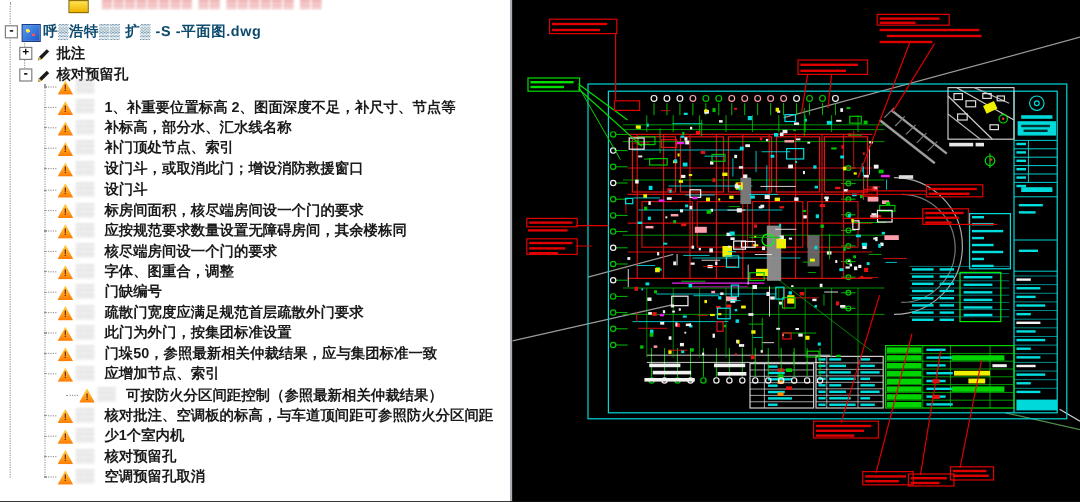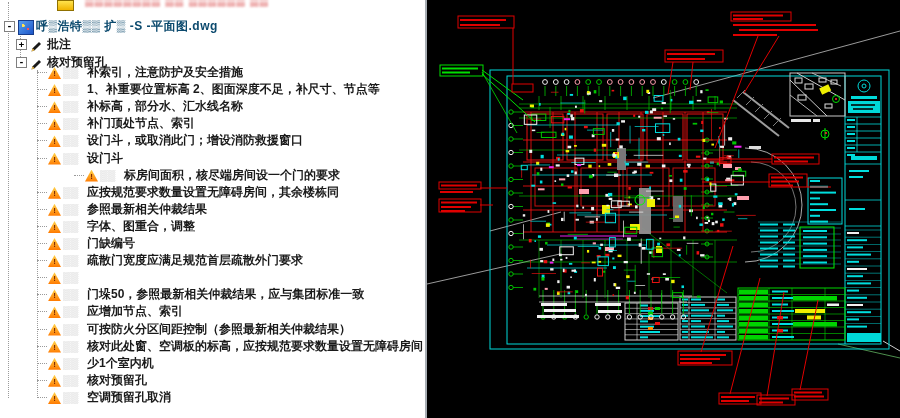--- a/index.html
+++ b/index.html
@@ -63,21 +63,20 @@
           <span class="pencil" style="left: 30px;"><svg width="13" height="13" viewBox="0 0 13 13">
               <path d="M1.5 11.5 L2.6 8.3 L9 2 L11 4 L4.7 10.3 Z" fill="#1a1a1a"></path>
               <path d="M1.5 11.5 L2.6 8.3 L4.7 10.3 Z" fill="#e8b84a"></path>
             </svg></span>
           <span class="lab" style="left: 47px;">核对预留孔</span>
         </div>
         <div class="trow" style="top: 64px;">
           <span class="hdash" style="left: 37px;"></span>
           <span class="warn" style="left: 48px;"></span>
           <span class="lab pre" style="left: 63px;">▒▒</span>
-          <span class="lab" style="left: 87px;">补索引，注意防护及安全措施</span>
         </div>
         <div class="trow" style="top: 81.1px;">
           <span class="hdash" style="left: 37px;"></span>
           <span class="warn" style="left: 48px;"></span>
           <span class="lab pre" style="left: 63px;">▒▒</span>
           <span class="lab" style="left: 87px;">1、补重要位置标高 2、图面深度不足，补尺寸、节点等</span>
         </div>
         <div class="trow" style="top: 98.2px;">
           <span class="hdash" style="left: 37px;"></span>
           <span class="warn" style="left: 48px;"></span>
@@ -95,37 +94,37 @@
           <span class="warn" style="left: 48px;"></span>
           <span class="lab pre" style="left: 63px;">▒▒</span>
           <span class="lab" style="left: 87px;">设门斗，或取消此门；增设消防救援窗口</span>
         </div>
         <div class="trow" style="top: 149.5px; text-align: right;">
           <span class="hdash" style="left: 37px;"></span>
           <span class="warn" style="left: 48px;"></span>
           <span class="lab pre" style="left: 63px;">▒▒</span>
           <span class="lab" style="left: 87px;">设门斗</span>
         </div>
-        <div class="trow" style="top: 166.6px; margin-left: 37px;">
+        <div class="trow" style="top: 166.6px;">
           <span class="hdash" style="left: 37px;"></span>
           <span class="warn" style="left: 48px;"></span>
           <span class="lab pre" style="left: 63px;">▒▒</span>
           <span class="lab" style="left: 87px;">标房间面积，核尽端房间设一个门的要求</span>
         </div>
         <div class="trow" style="top: 183.7px;">
           <span class="hdash" style="left: 37px;"></span>
           <span class="warn" style="left: 48px;"></span>
           <span class="lab pre" style="left: 63px;">▒▒</span>
           <span class="lab" style="left: 87px;">应按规范要求数量设置无障碍房间，其余楼栋同</span>
         </div>
         <div class="trow" style="top: 200.8px;">
           <span class="hdash" style="left: 37px;"></span>
           <span class="warn" style="left: 48px;"></span>
           <span class="lab pre" style="left: 63px;">▒▒</span>
-          <span class="lab" style="left: 87px;">参照最新相关仲裁结果</span>
+          <span class="lab" style="left: 87px;">核尽端房间设一个门的要求</span>
         </div>
         <div class="trow" style="top: 217.9px;">
           <span class="hdash" style="left: 37px;"></span>
           <span class="warn" style="left: 48px;"></span>
           <span class="lab pre" style="left: 63px;">▒▒</span>
           <span class="lab" style="left: 87px;">字体、图重合，调整</span>
         </div>
         <div class="trow" style="top: 235px;">
           <span class="hdash" style="left: 37px;"></span>
           <span class="warn" style="left: 48px;"></span>
@@ -135,44 +134,45 @@
         <div class="trow" style="top: 252.1px;">
           <span class="hdash" style="left: 37px;"></span>
           <span class="warn" style="left: 48px;"></span>
           <span class="lab pre" style="left: 63px;">▒▒</span>
           <span class="lab" style="left: 87px;">疏散门宽度应满足规范首层疏散外门要求</span>
         </div>
         <div class="trow" style="top: 269.2px;">
           <span class="hdash" style="left: 37px;"></span>
           <span class="warn" style="left: 48px;"></span>
           <span class="lab pre" style="left: 63px;">▒▒</span>
+          <span class="lab" style="left: 87px;">此门为外门，按集团标准设置</span>
         </div>
         <div class="trow" style="top: 286.3px;">
           <span class="hdash" style="left: 37px;"></span>
           <span class="warn" style="left: 48px;"></span>
           <span class="lab pre" style="left: 63px;">▒▒</span>
           <span class="lab" style="left: 87px;">门垛50，参照最新相关仲裁结果，应与集团标准一致</span>
         </div>
         <div class="trow" style="top: 303.4px;">
           <span class="hdash" style="left: 37px;"></span>
           <span class="warn" style="left: 48px;"></span>
           <span class="lab pre" style="left: 63px;">▒▒</span>
           <span class="lab" style="left: 87px;">应增加节点、索引</span>
         </div>
-        <div class="trow" style="top: 320.5px;">
+        <div class="trow" style="top: 320.5px; margin-left: 18px;">
           <span class="hdash" style="left: 37px;"></span>
           <span class="warn" style="left: 48px;"></span>
           <span class="lab pre" style="left: 63px;">▒▒</span>
           <span class="lab" style="left: 87px;">可按防火分区间距控制（参照最新相关仲裁结果）</span>
         </div>
         <div class="trow" style="top: 337.6px;">
           <span class="hdash" style="left: 37px;"></span>
           <span class="warn" style="left: 48px;"></span>
           <span class="lab pre" style="left: 63px;">▒▒</span>
-          <span class="lab" style="left: 87px;">核对此处窗、空调板的标高，应按规范要求数量设置无障碍房间</span>
+          <span class="lab" style="left: 87px;">核对批注、空调板的标高，与车道顶间距可参照防火分区间距</span>
         </div>
         <div class="trow" style="top: 354.7px;">
           <span class="hdash" style="left: 37px;"></span>
           <span class="warn" style="left: 48px;"></span>
           <span class="lab pre" style="left: 63px;">▒▒</span>
           <span class="lab" style="left: 87px;">少1个室内机</span>
         </div>
         <div class="trow" style="top: 371.8px;">
           <span class="hdash" style="left: 37px;"></span>
           <span class="warn" style="left: 48px;"></span>

